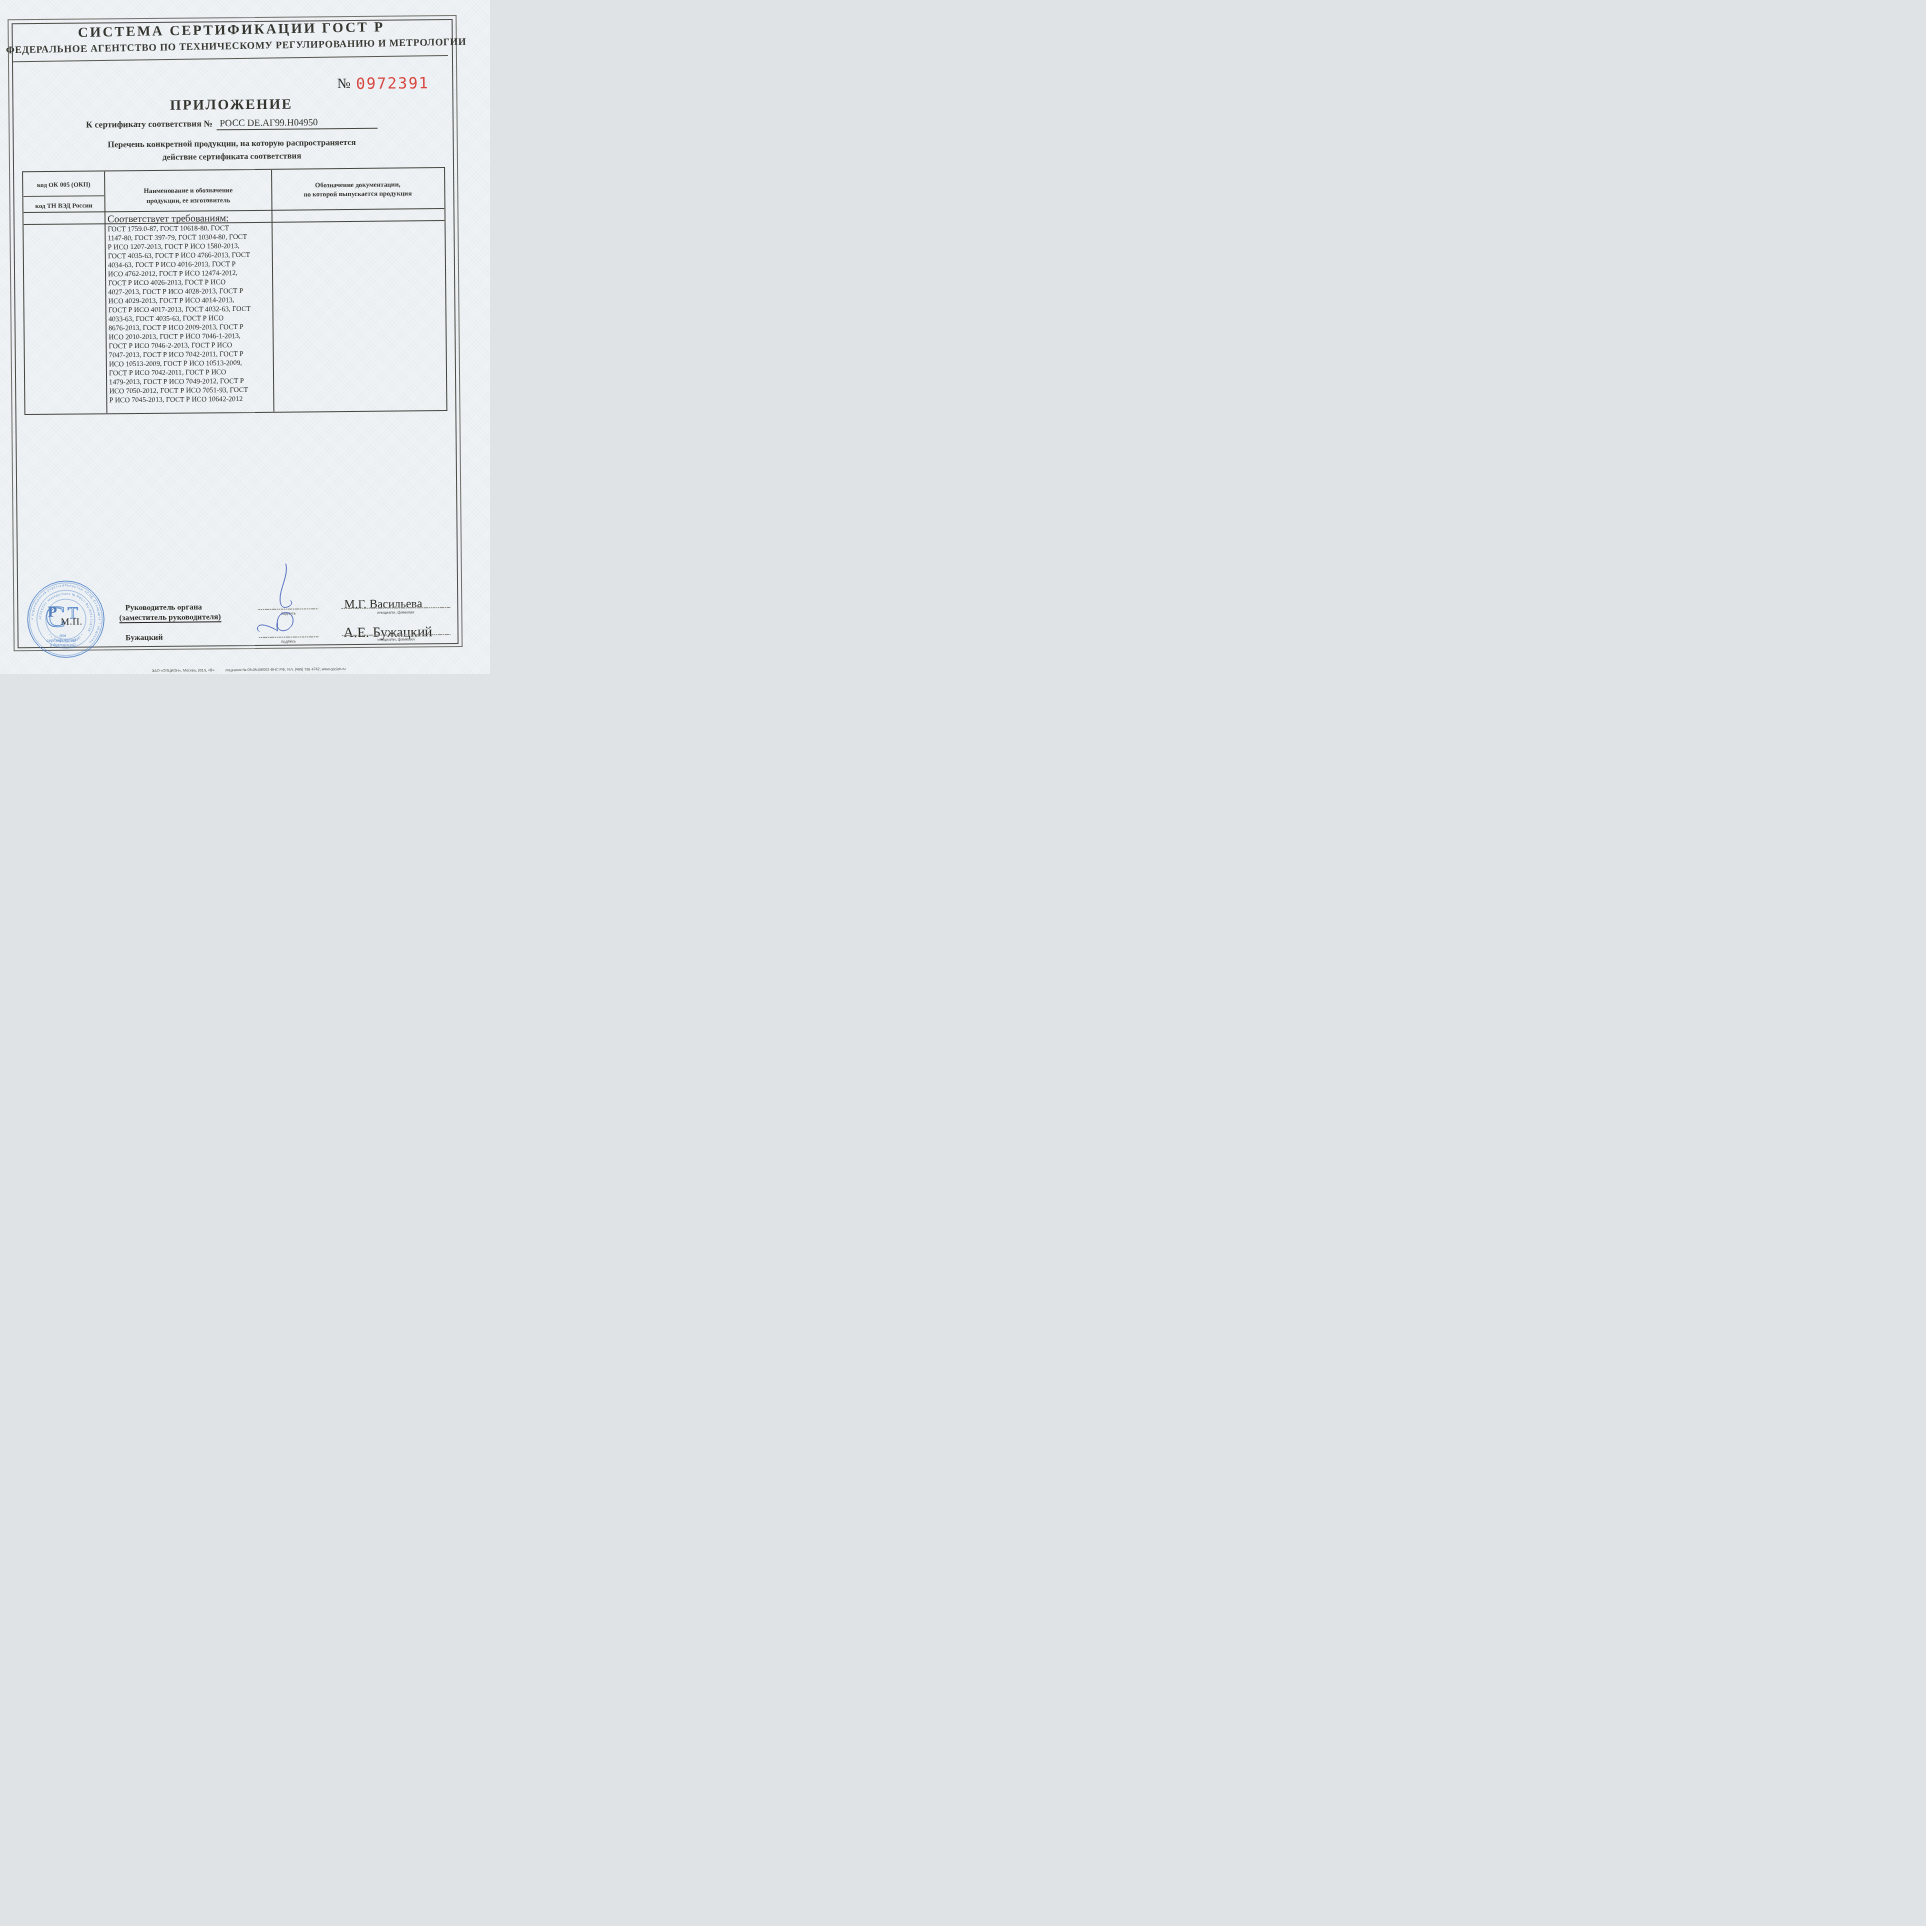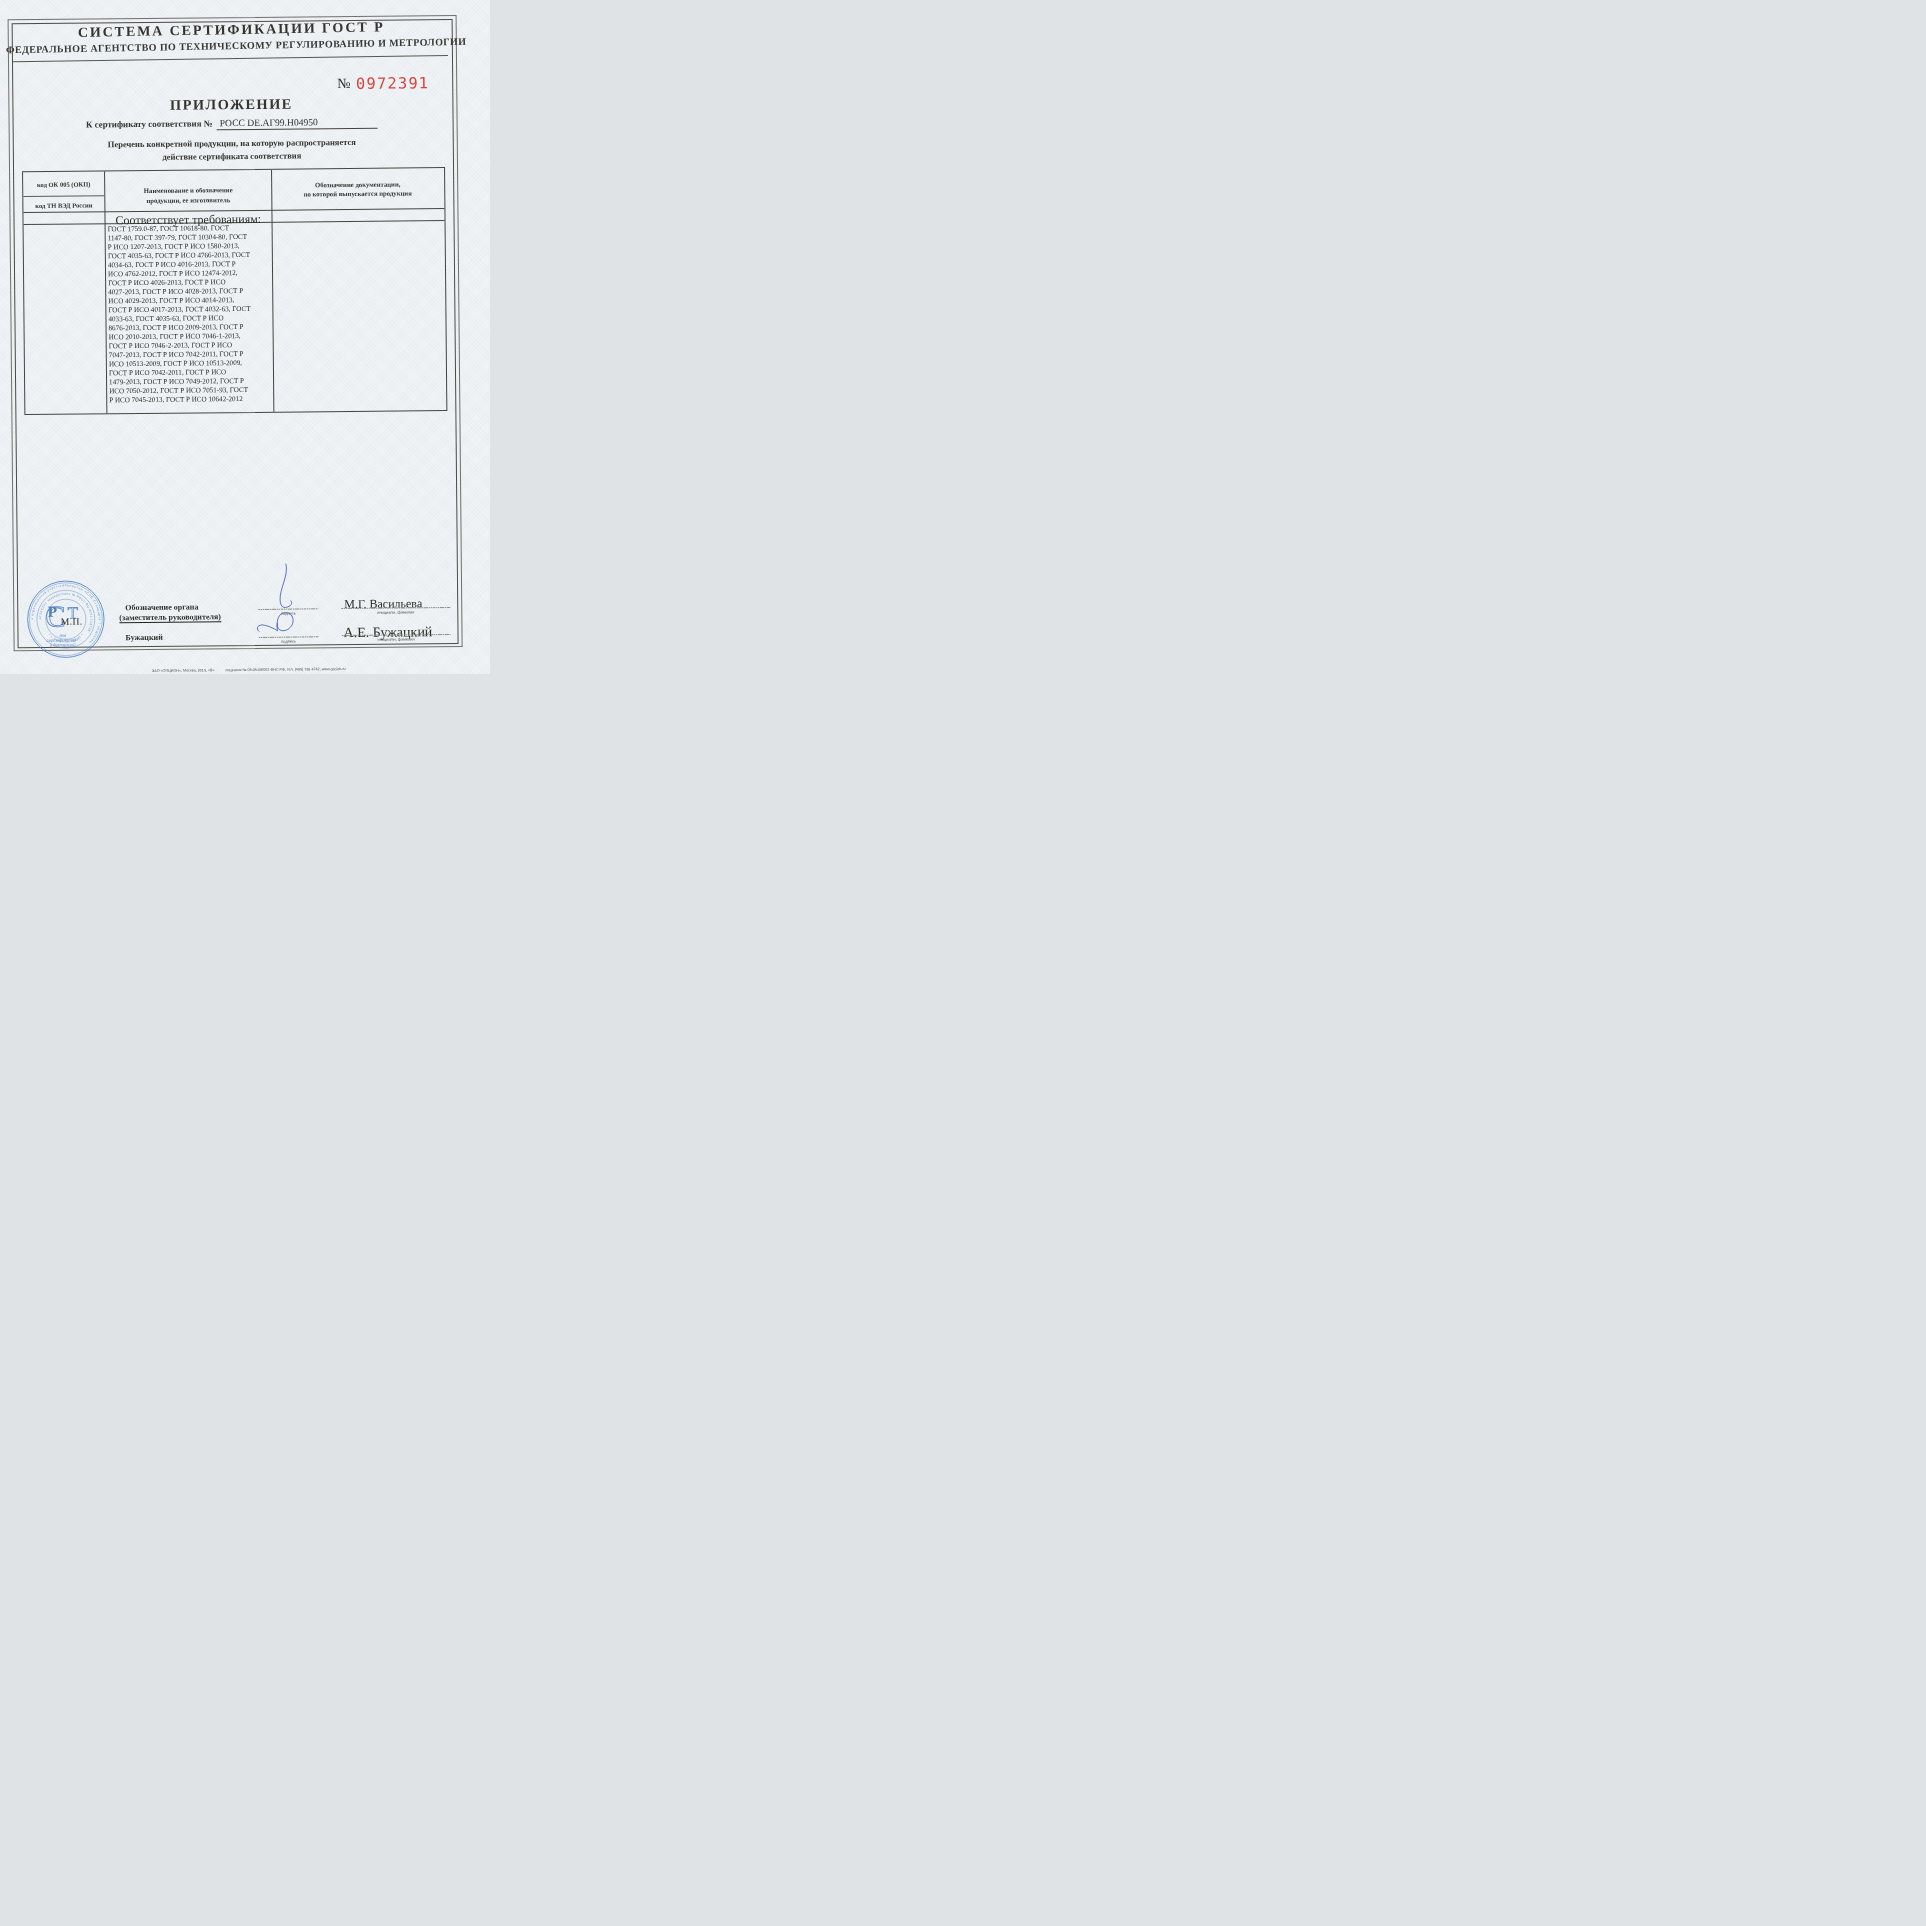--- a/index.html
+++ b/index.html
@@ -56,21 +56,21 @@
   .v2{left:248px;top:0;bottom:0;width:0.8px;}
   .hb1{left:0;right:0;top:40px;height:1px;}
   .hsplit{left:0;width:81px;top:24px;height:0.6px;background:#5a5a52;}
   .hb2{left:0;right:0;top:52px;height:0.8px;}
   .cell{position:absolute;display:flex;align-items:center;justify-content:center;text-align:center;
     font-weight:bold;color:#33332d;}
   .c-okp{left:0;top:0;width:81px;height:24px;font-size:6.5px;}
   .c-tnved{left:0;top:25px;width:81px;height:16px;font-size:6.5px;}
   .c-prod{left:82px;top:8.5px;width:166px;height:32px;flex-direction:column;font-size:6.7px;line-height:9.2px;}
   .c-docs{left:249px;top:0;width:171px;height:40px;flex-direction:column;font-size:6.7px;line-height:9.2px;}
-  .c-req{position:absolute;left:92px;top:42px;font-size:12px;color:#2e2e28;}
+  .c-req{position:absolute;left:84px;top:42px;font-size:10px;color:#2e2e28;}
   .c-standards{
     position:absolute;left:84px;top:54px;width:163px;
     font-size:7.1px;line-height:9px;color:#2a2a24;white-space:pre;
   }
   
   .role1{left:122px;top:602px;font-size:8px;font-weight:bold;color:#2f2f29;white-space:nowrap;}
   .role2{left:116px;top:612px;font-size:8px;font-weight:bold;color:#2f2f29;border-bottom:1.3px solid #22221e;padding-bottom:0.4px;white-space:nowrap;}
   .role3{left:122px;top:632px;font-size:8px;font-weight:bold;color:#2f2f29;}
   .fieldline{height:0.8px;background:repeating-linear-gradient(90deg,#8e8e86 0 1.5px,rgba(142,142,134,0.35) 1.5px 2.3px);}
   .sig-line1{left:255px;top:609px;width:60px;}
@@ -155,21 +155,21 @@
 ИСО 2010-2013, ГОСТ Р ИСО 7046-1-2013,
 ГОСТ Р ИСО 7046-2-2013, ГОСТ Р ИСО
 7047-2013, ГОСТ Р ИСО 7042-2011, ГОСТ Р
 ИСО 10513-2009, ГОСТ Р ИСО 10513-2009,
 ГОСТ Р ИСО 7042-2011, ГОСТ Р ИСО
 1479-2013, ГОСТ Р ИСО 7049-2012, ГОСТ Р
 ИСО 7050-2012, ГОСТ Р ИСО 7051-93, ГОСТ
 Р ИСО 7045-2013, ГОСТ Р ИСО 10642-2012</div>
     </div>
 
-    <div class="abs role1">Обозначение органа</div>
+    <div class="abs role1">Руководитель органа</div>
     <div class="abs role2">(заместитель руководителя)</div>
     <div class="abs role3">Бужацкий</div>
 
     <div class="abs fieldline sig-line1"></div>
     <div class="abs caption cap-sig1">подпись</div>
     <div class="abs fieldline sig-line2"></div>
     <div class="abs caption cap-sig2">подпись</div>
 
     <div class="abs name1">М.Г. Васильева</div>
     <div class="abs fieldline name-line1"></div>

